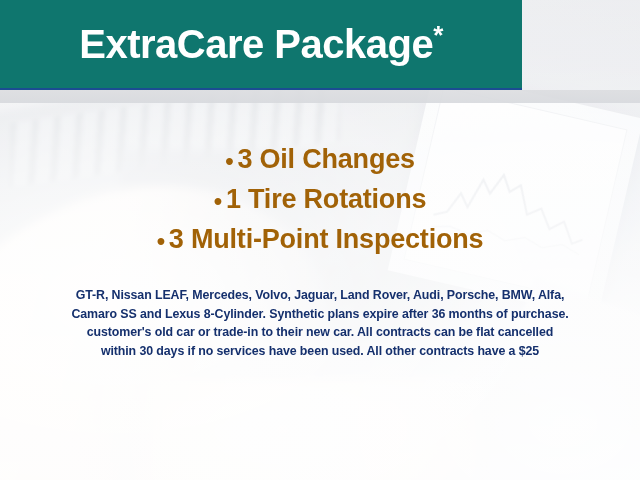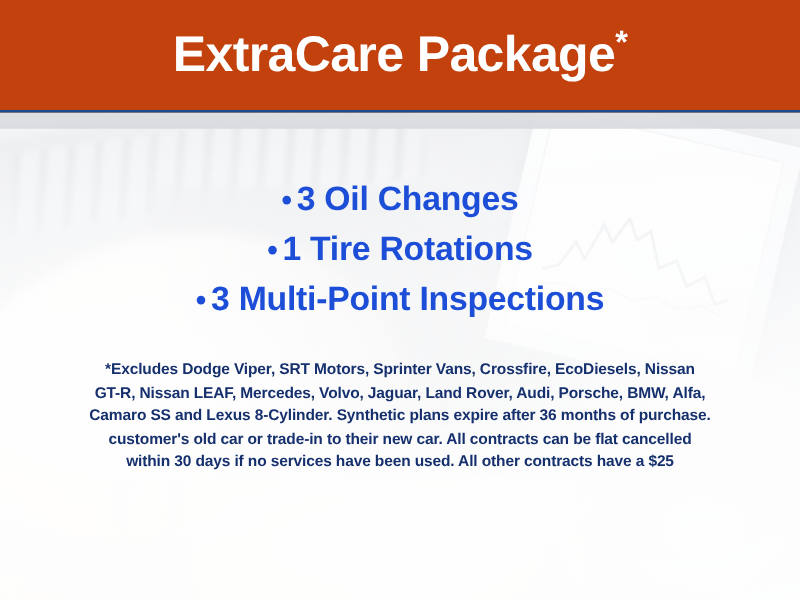--- a/index.html
+++ b/index.html
@@ -135,23 +135,23 @@
     inset: 0;
     background:
       radial-gradient(ellipse at 18% 62%, rgba(255,255,255,.85) 0%, rgba(255,255,255,.22) 58%),
       radial-gradient(ellipse at 88% 88%, rgba(255,255,255,.80) 0%, rgba(255,255,255,.10) 60%);
   }
 
   
   .banner {
     position: absolute;
     left: 0; top: 0;
-    width: 640px;
+    width: 522px;
     height: 88px;
-    background: #c2410c;
+    background: #0f766e;
     border-bottom: 2px solid #1b4c92;
     display: flex;
     align-items: center;
     justify-content: center;
     z-index: 5;
   }
   .banner-title {
     color: #ffffff;
     font-size: 40px;
     font-weight: bold;
@@ -175,21 +175,21 @@
 
   
   .features {
     position: absolute;
     left: 0; top: 140px;
     width: 640px;
     z-index: 6;
     text-align: center;
   }
   .feature-line {
-    color: #1d4ed8;
+    color: #a16207;
     font-size: 27px;
     font-weight: bold;
     letter-spacing: -0.2px;
     line-height: 38px;
     white-space: nowrap;
   }
   .feature-line .dot {
     font-size: 24px;
     vertical-align: middle;
     margin-right: 4px;
@@ -259,20 +259,19 @@
     </div>
     <div class="feature-line">
       <span class="dot">•</span><span>1 Tire Rotations</span>
     </div>
     <div class="feature-line">
       <span class="dot">•</span><span>3 Multi-Point Inspections</span>
     </div>
   </div>
 
   <div class="disclaimer">
-    <p>*Excludes Dodge Viper, SRT Motors, Sprinter Vans, Crossfire, EcoDiesels, Nissan</p>
     <p>GT-R, Nissan LEAF, Mercedes, Volvo, Jaguar, Land Rover, Audi, Porsche, BMW, Alfa,</p>
     <p>Camaro SS and Lexus 8-Cylinder. Synthetic plans expire after 36 months of purchase.</p>
     <p>customer's old car or trade-in to their new car. All contracts can be flat cancelled</p>
     <p>within 30 days if no services have been used. All other contracts have a $25</p>
   </div>
 
 </div>
 
 </body></html>

